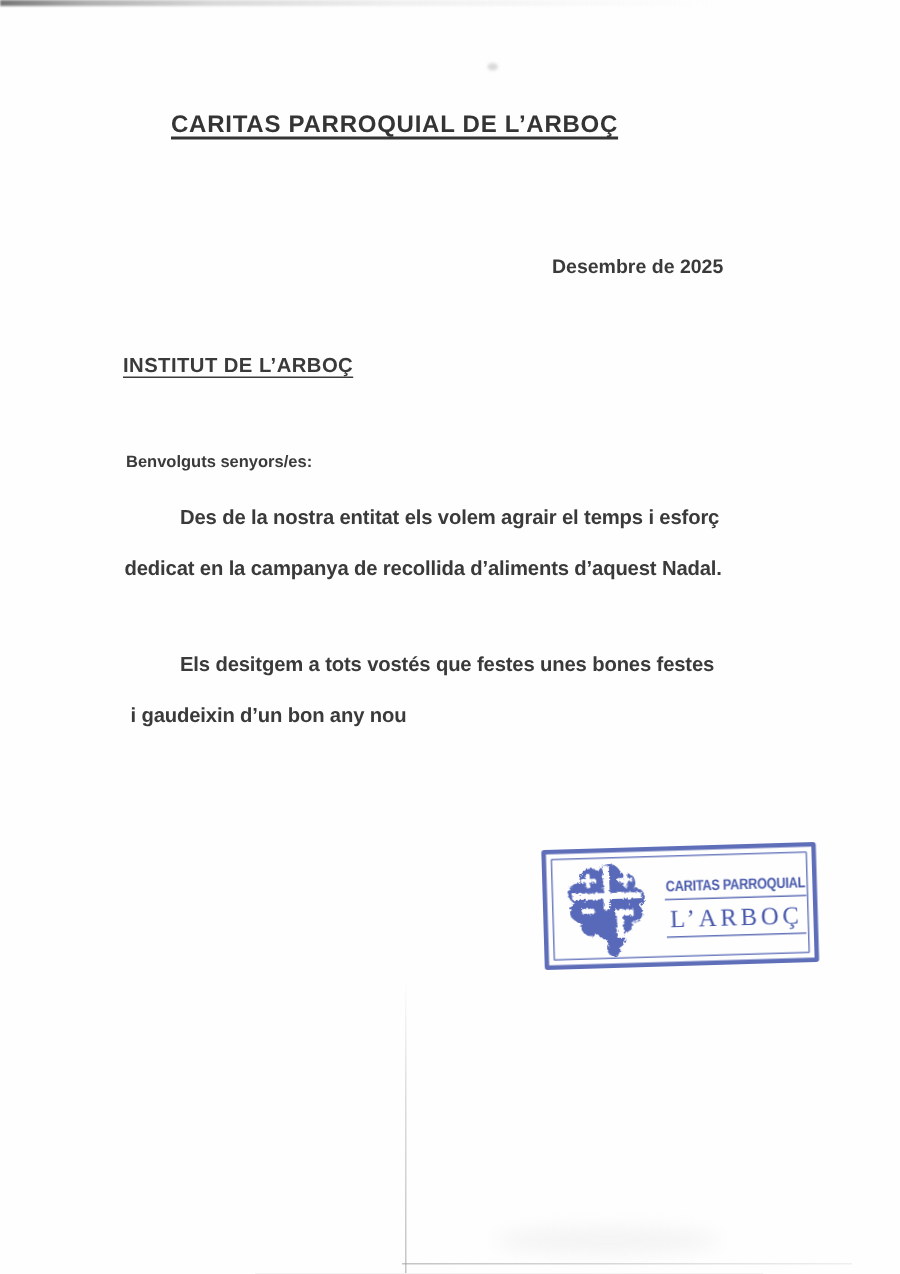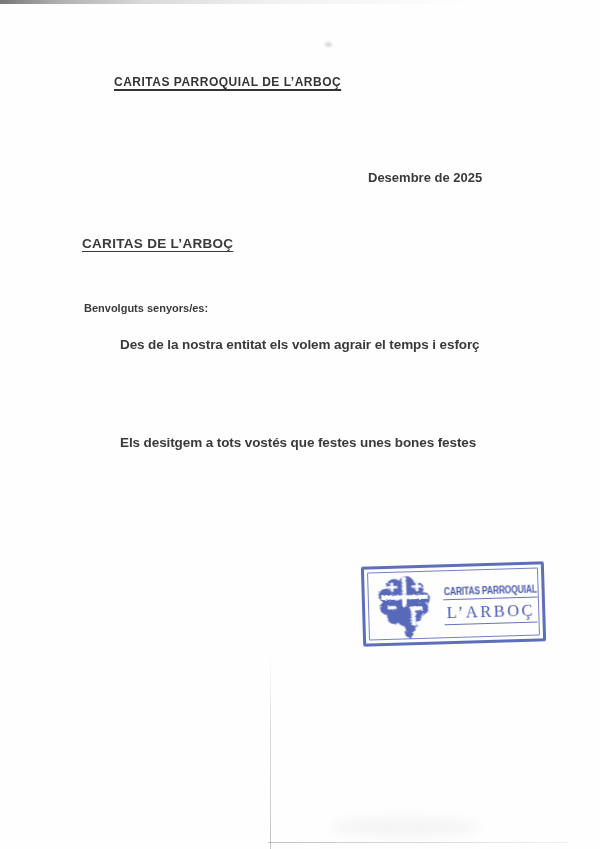--- a/index.html
+++ b/index.html
@@ -34,21 +34,21 @@
     background:linear-gradient(to right, rgba(140,140,140,.5), rgba(180,180,180,.2));
   }
   .bottom-smudge{
     position:absolute;left:330px;top:818px;width:150px;height:18px;
     background:rgba(200,200,200,.18);border-radius:50%;filter:blur(6px);
   }
   
   .tline{position:absolute;white-space:nowrap;}
   .title{
     left:114px;top:75px;
-    font-size:12px;font-weight:700;letter-spacing:.5px;color:#343434;
+    font-size:16px;font-weight:700;letter-spacing:.5px;color:#343434;
     text-decoration:underline;text-decoration-thickness:1.6px;text-underline-offset:3px;text-align:center;
   }
   .date{left:368px;top:170px;font-size:13px;font-weight:700;}
   .recipient{
     left:82px;top:236px;font-size:13.5px;font-weight:700;letter-spacing:.3px;
     text-decoration:underline;text-decoration-thickness:1.4px;text-underline-offset:3px;
   }
   .salutation{left:84px;top:302px;font-size:11px;font-weight:700;}
   .l-p1a{left:120px;top:337px;font-size:13.5px;font-weight:700;letter-spacing:-.1px;}
   .l-p1b{left:83px;top:371px;font-size:13.5px;font-weight:700;letter-spacing:-.1px;}
@@ -95,24 +95,26 @@
 <div class="page">
 
   <div class="top-streak"></div>
   <div class="speck"></div>
   <div class="crease-v"></div>
   <div class="crease-h"></div>
   <div class="bottom-smudge"></div>
 
   <div class="tline title">CARITAS PARROQUIAL DE L’ARBOÇ</div>
   <div class="tline date">Desembre de 2025</div>
-  <div class="tline recipient">CARITAS DE L’ARBOÇ</div>
+  <div class="tline recipient">INSTITUT DE L’ARBOÇ</div>
   <div class="tline salutation">Benvolguts senyors/es:</div>
   <div class="tline l-p1a">Des de la nostra entitat els volem agrair el temps i esforç</div>
+  <div class="tline l-p1b">dedicat en la campanya de recollida d’aliments d’aquest Nadal.</div>
   <div class="tline l-p2a">Els desitgem a tots vostés que festes unes bones festes</div>
+  <div class="tline l-p2b">i gaudeixin d’un bon any nou</div>
 
   <div class="stamp">
     <div class="stamp-inner">
       <svg class="stamp-logo" viewBox="0 0 68 74" xmlns="http://www.w3.org/2000/svg">
         <defs>
           <filter id="rough" x="-20%" y="-20%" width="140%" height="140%">
             <feTurbulence type="fractalNoise" baseFrequency="0.55" numOctaves="2" result="n"></feTurbulence>
             <feDisplacementMap in="SourceGraphic" in2="n" scale="3.5"></feDisplacementMap>
           </filter>
         </defs>

